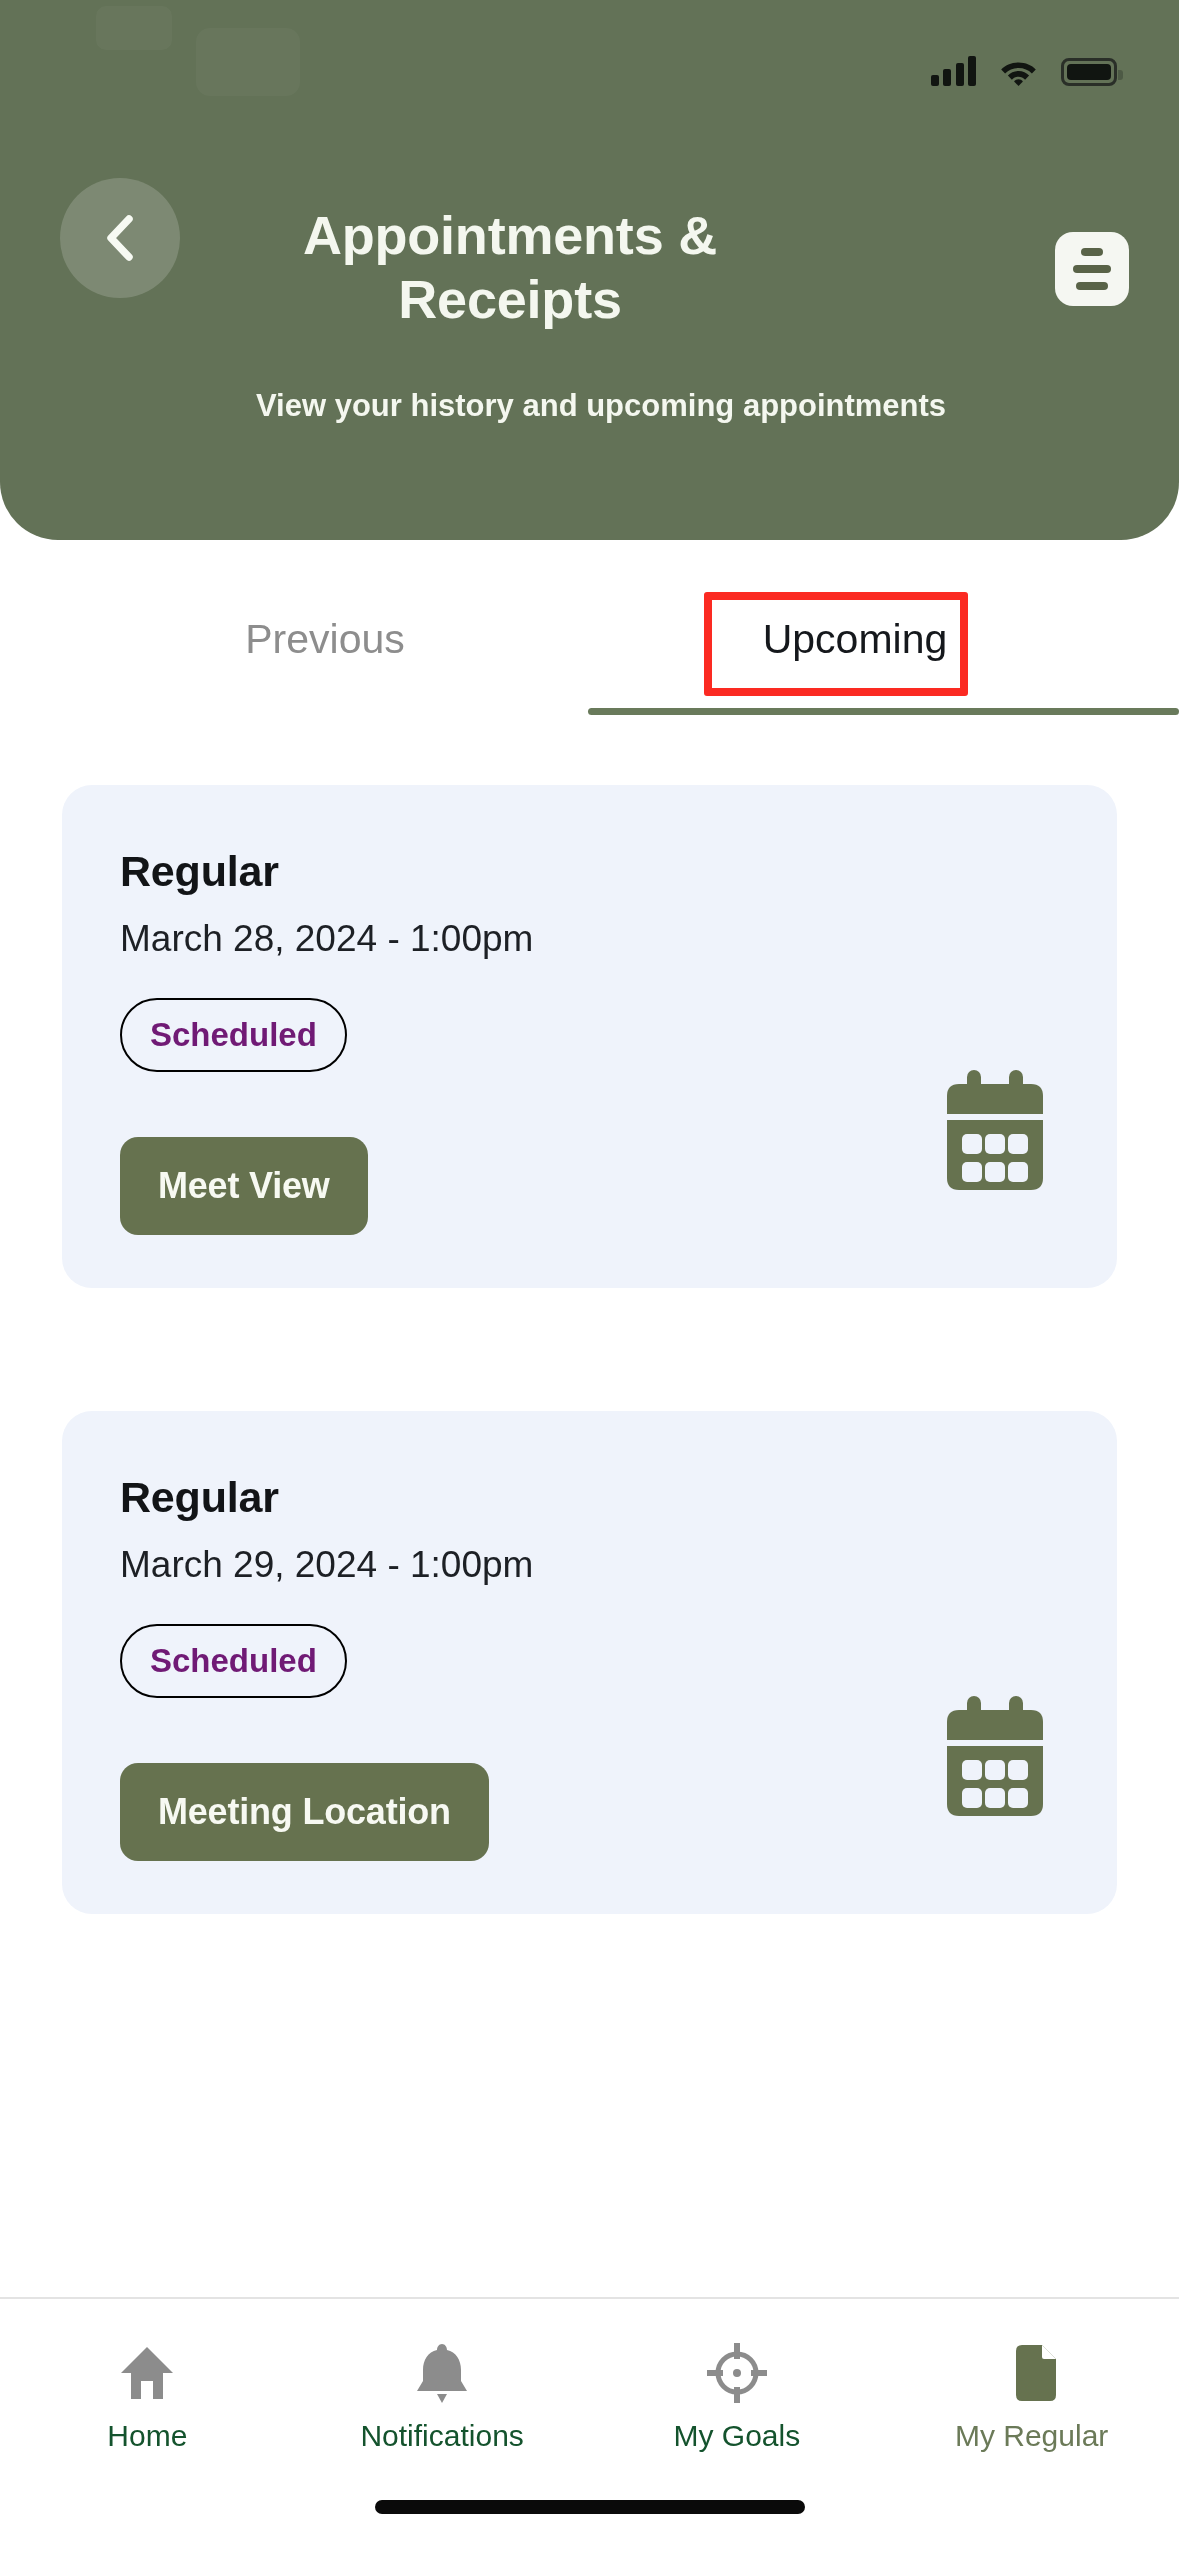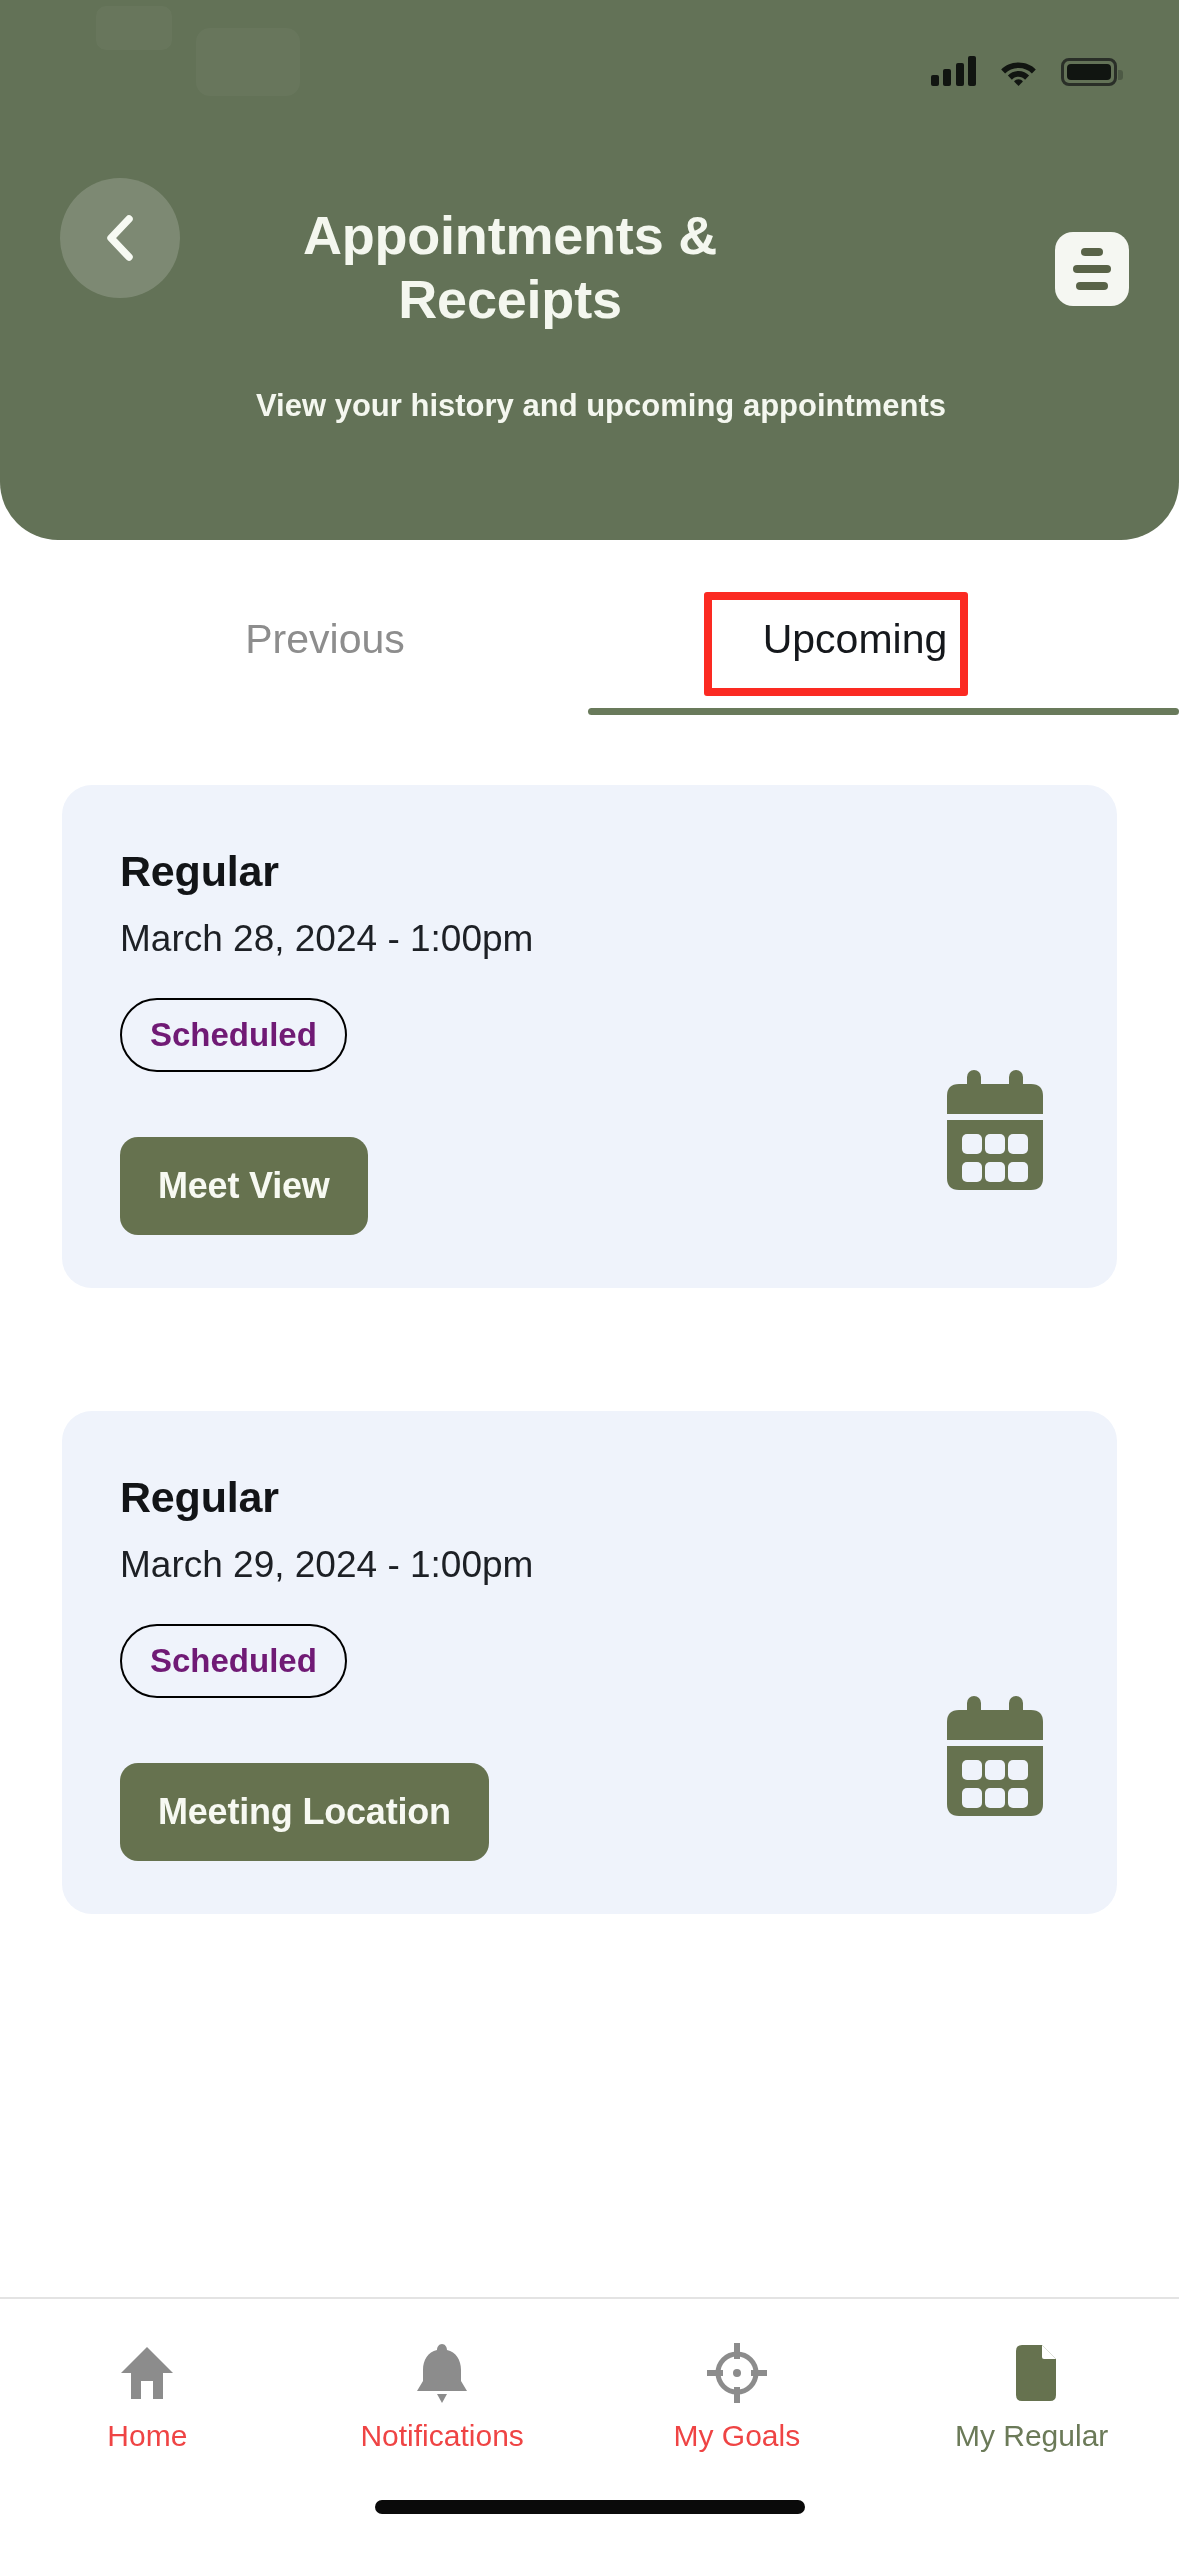--- a/index.html
+++ b/index.html
@@ -200,21 +200,21 @@
     display:flex; flex-direction:column;
     align-items:center; justify-content:flex-start;
     padding-top:42px;
     background:transparent; border:none;
     font-family:"Liberation Sans", sans-serif;
   }
   .nav-icon { width:64px; height:64px; display:block; }
   .nav-label {
     margin-top:14px;
     font-size:30px;
-    color:#ef4444;
+    color:#14532d;
     white-space:nowrap;
   }
   .nav-label.active { color:#6b7a58; }
 
   .home-indicator {
     position:absolute; left:50%; transform:translateX(-50%);
     top:2500px;
     width:430px; height:14px;
     background:#0a0a0a; border-radius:8px;
   }

